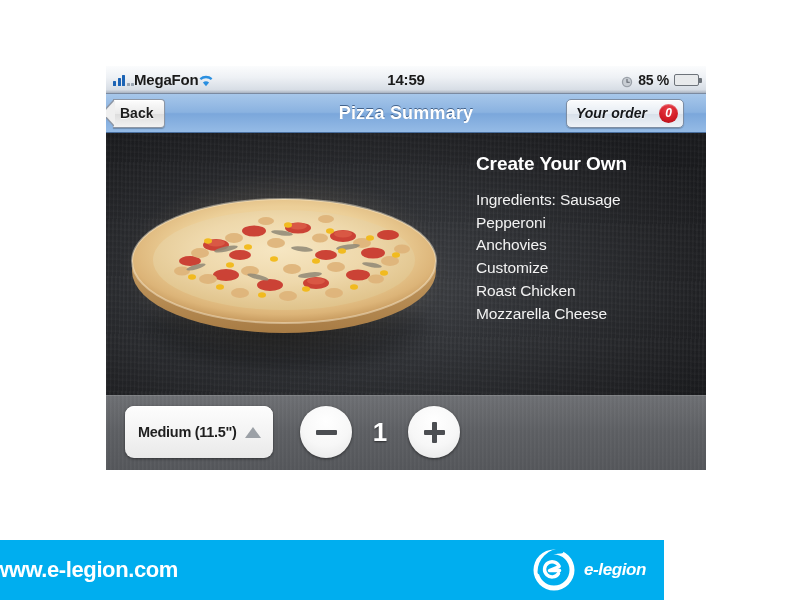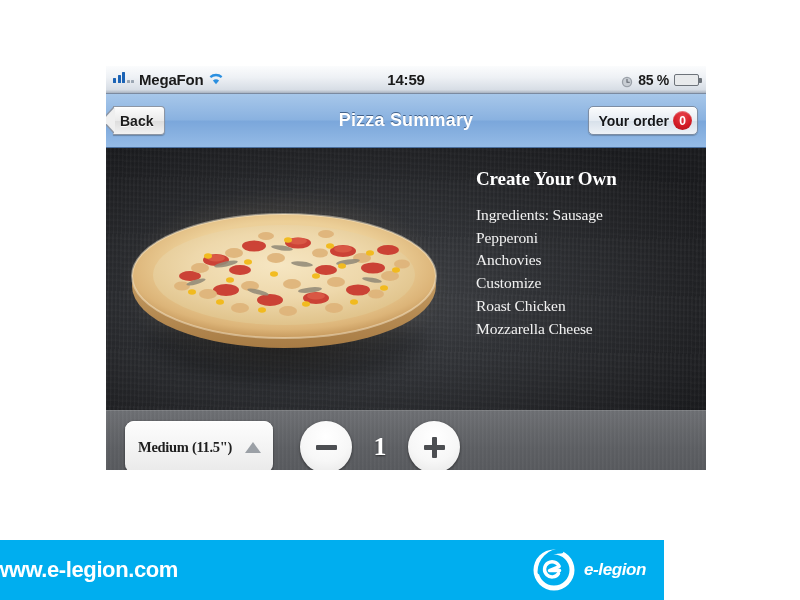--- a/index.html
+++ b/index.html
@@ -33,21 +33,21 @@
     background: linear-gradient(to bottom, #fbfcfd 0%, #eef1f5 42%, #d7dde5 88%, #a8b2c0 100%);
     border-bottom: 1px solid #7b8aa0;
     box-sizing: border-box;
     display: flex;
     align-items: center;
     padding: 0 7px;
     font-size: 15px;
     font-weight: bold;
     color: #1a1a1a;
   }
-  .sb-left { display: flex; align-items: flex-start; gap: 5px; flex: 0 0 auto; }
+  .sb-left { display: flex; align-items: center; flex: 0 0 auto; }
   .sb-center {
     position: absolute; left: 0; right: 0; top: 0; bottom: 0;
     display: flex; align-items: center; justify-content: center;
     pointer-events: none;
   }
   .sb-right {
     margin-left: auto; display: flex; align-items: center; gap: 5px; flex: 0 0 auto;
     position: relative; z-index: 2;
   }
   #signal-bars { display: flex; align-items: flex-end; gap: 1.5px; height: 12px; }
@@ -74,21 +74,21 @@
   }
   #battery-fill {
     height: 100%; width: 85%;
     background: linear-gradient(to bottom, #8ee46a, #49bd2a 55%, #3aa41e);
     border-radius: 1px;
   }
 
   
   #nav-bar {
     position: relative;
-    height: 54px;
+    height: 39px;
     background: linear-gradient(to bottom, #a7c7ea 0%, #8ab2e0 48%, #7ba7db 52%, #95bbe6 100%);
     border-bottom: 1px solid #4a6f9e;
     box-sizing: border-box;
     display: flex; align-items: center;
   }
   #nav-title {
     position: absolute; left: 0; right: 0; text-align: center;
     font-size: 18px; font-weight: bold; color: #ffffff;
     text-shadow: 0 -1px 0 rgba(40,70,110,0.75);
     letter-spacing: 0.2px; pointer-events: none;
@@ -116,48 +116,48 @@
   #back-button::after {
     content: ""; position: absolute; left: -10px; top: 0px;
     width: 0; height: 0;
     border-top: 13.5px solid transparent;
     border-bottom: 13.5px solid transparent;
     border-right: 12px solid #efefef;
   }
   #back-button-label { position: relative; z-index: 2; }
 
   #your-order-button {
-    margin-left: auto; margin-right: 8px; height: 27px;
-    display: flex; align-items: center; gap: 4px;
+    margin-left: auto; margin-right: 22px; height: 27px;
+    display: flex; align-items: center; gap: 12px;
     padding: 0 5px 0 9px;
     background: linear-gradient(to bottom, #fbfcfd, #e6ecf3 50%, #d7e0ea 51%, #eef2f7);
     border: 1px solid #7d8da3;
     border-radius: 5px;
     box-shadow: 0 1px 1px rgba(0,0,0,0.22), inset 0 1px 0 rgba(255,255,255,0.9);
     font-size: 14px; font-weight: bold; color: #15171a;
     text-shadow: 0 1px 0 rgba(255,255,255,0.8);
     z-index: 3;
+    font-style: italic;
   }
   #order-badge {
     width: 19px; height: 19px; border-radius: 50%;
     background: radial-gradient(circle at 50% 28%, #e8404a 0%, #d21a24 60%, #a8111a 100%);
     color: #fff; font-size: 12px; font-weight: bold;
     display: flex; align-items: center; justify-content: center;
     text-shadow: none;
     box-shadow: inset 0 1px 1px rgba(255,255,255,0.35);
   }
 
   
   #content-area {
     position: relative;
     height: 337px;
     background:
       radial-gradient(ellipse 70% 55% at 42% 45%, #44464a 0%, #303236 45%, #232427 78%, #1b1c1f 100%);
     overflow: hidden;
-    font-family: Liberation Serif, serif;
   }
   #content-area::before {
     
     content: "";
     position: absolute; inset: 0;
     background-image:
       repeating-linear-gradient(91deg, rgba(255,255,255,0.028) 0px, rgba(255,255,255,0.028) 1px, rgba(0,0,0,0.03) 2px, rgba(0,0,0,0.03) 4px),
       repeating-linear-gradient(3deg, rgba(255,255,255,0.016) 0px, rgba(255,255,255,0.016) 1px, rgba(0,0,0,0.022) 3px, rgba(0,0,0,0.022) 6px);
     pointer-events: none;
   }

